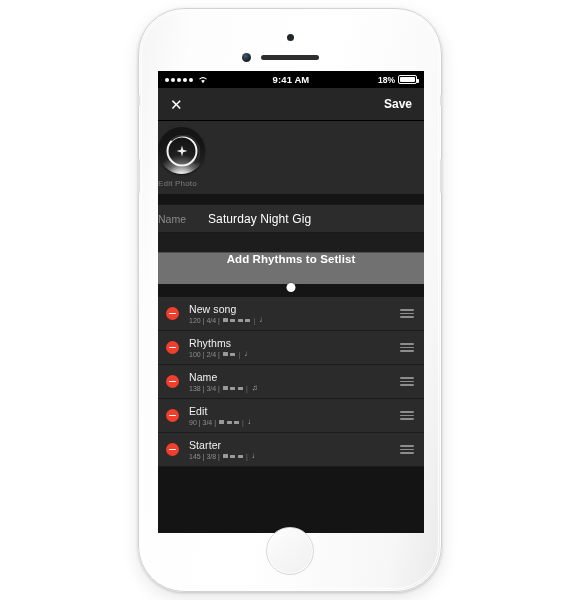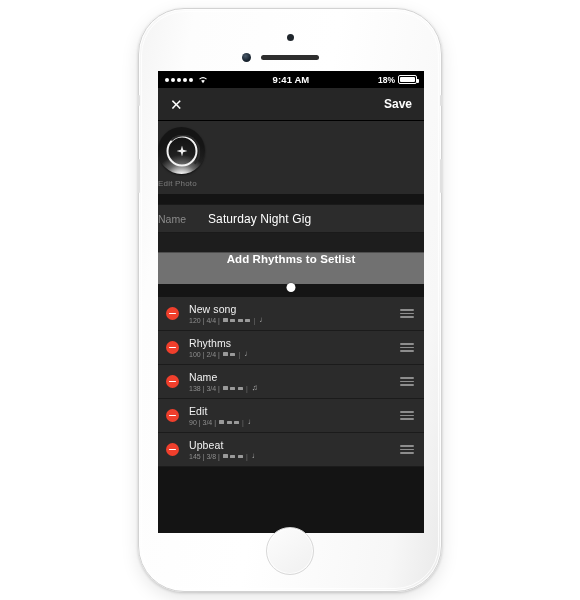--- a/index.html
+++ b/index.html
@@ -353,21 +353,21 @@
               <i></i>
               <i></i>
             </span>
   </div>
 
   <div class="row">
     <span class="minus">
               <i></i>
             </span>
     <span class="row-text">
-      <span class="row-title">Upbeat</span>
+      <span class="row-title">Starter</span>
       <span class="row-meta">
         <span class="meta-text">145 | 3/8 |</span>
         <span class="bars">
                   <b class="h1"></b>
                   <b class="h2"></b>
                   <b class="h2"></b>
                 </span>
         <span class="sep">|</span>
         <span class="note">♩</span>
       </span>

